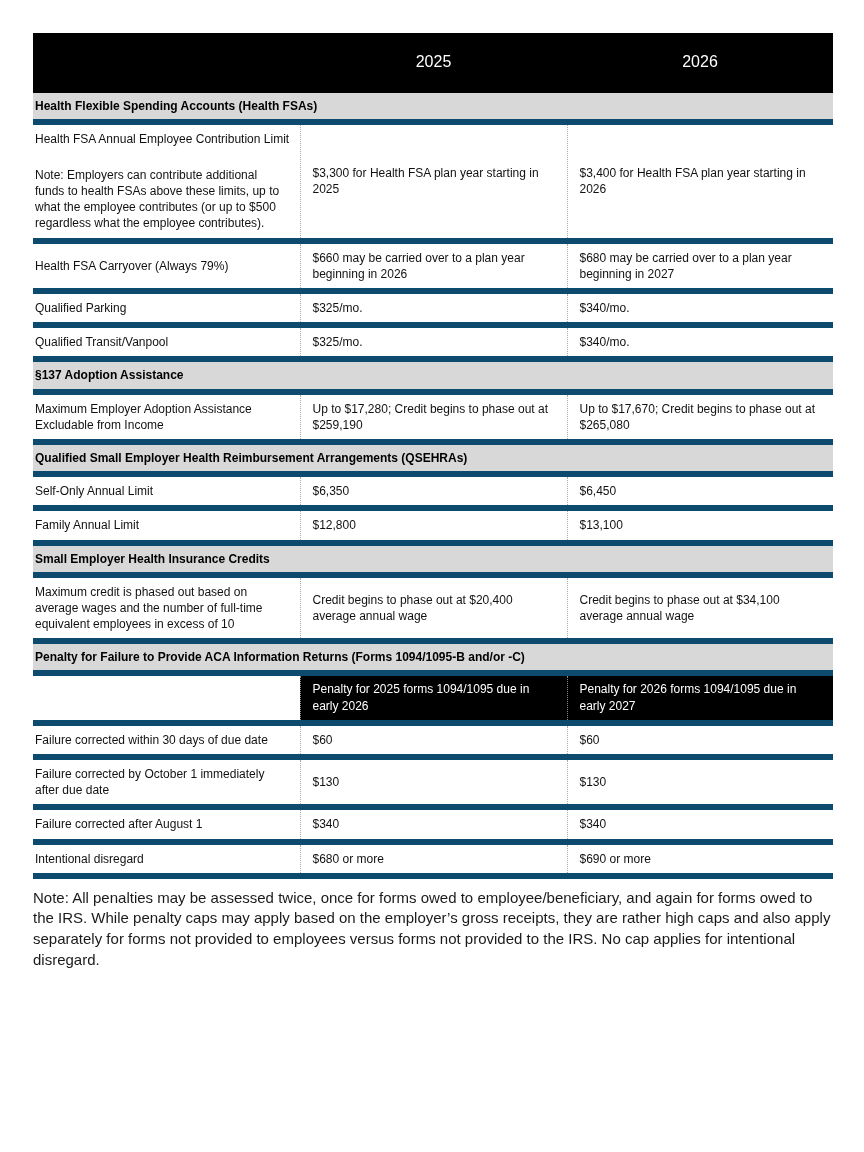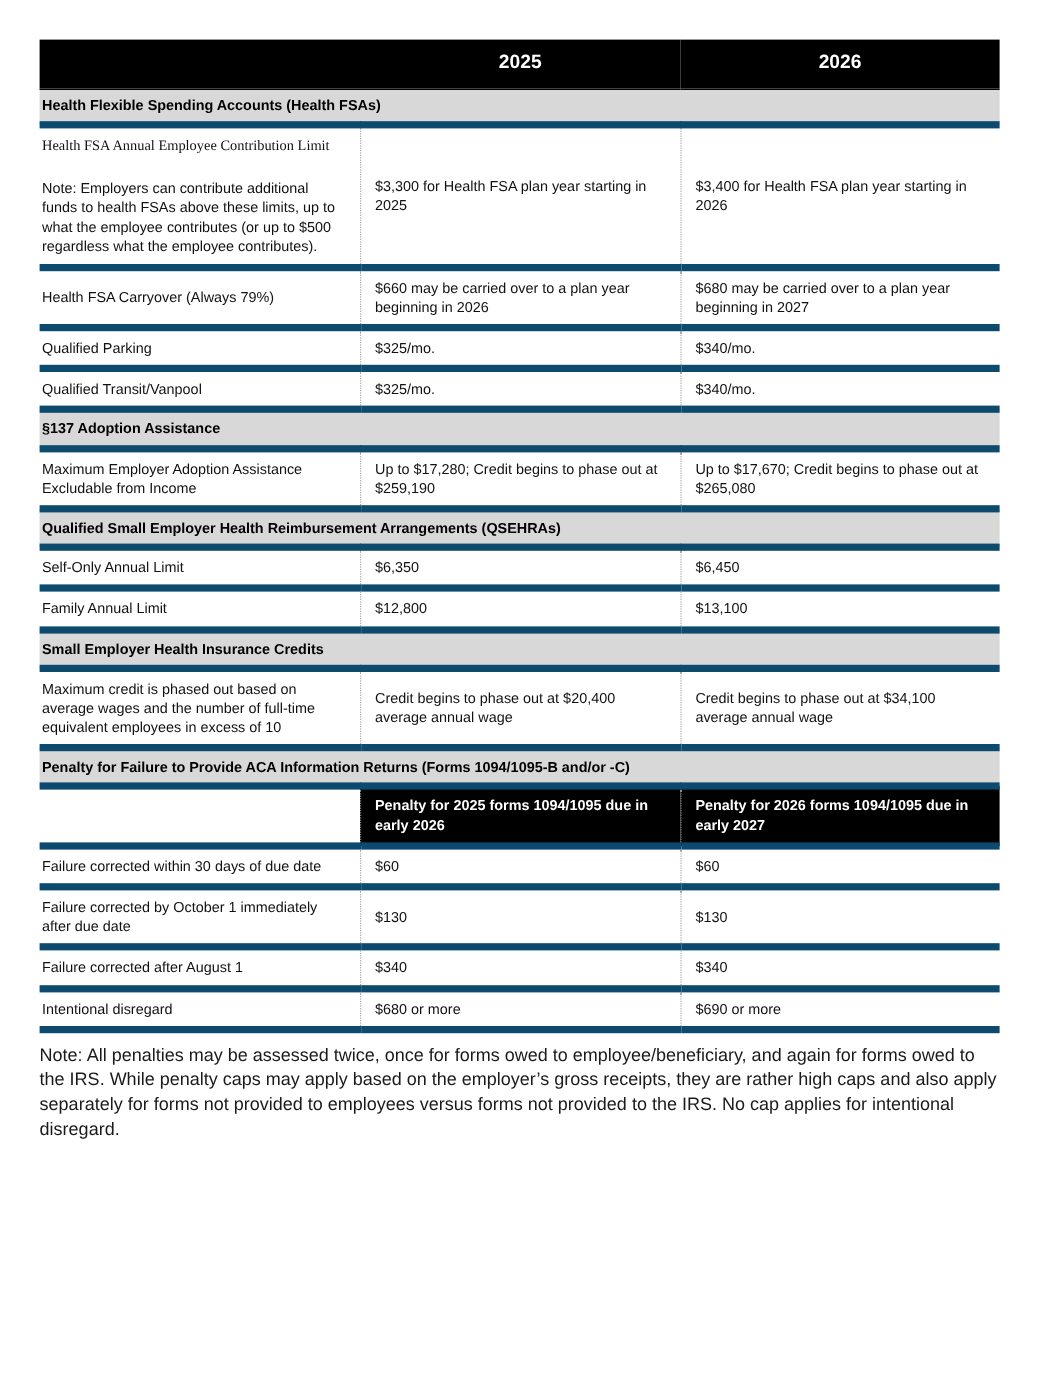--- a/index.html
+++ b/index.html
@@ -26,23 +26,23 @@
     font-size: 12px;
     line-height: 1.35;
     vertical-align: top;
     border-bottom: 6px solid #0c4a6e;
   }
 
   
   tr.top-header td {
     background: #000000;
     color: #ffffff;
-    font-weight: bold;
+    font-weight: normal;
     font-size: 16px;
-    height: 41px;
+    height: 59px;
     vertical-align: middle;
     text-align: center;
     border-bottom: 1px solid #000;
   }
 
   
   tr.section td {
     background: #d8d8d8;
     font-weight: bold;
     padding: 5px 8px 5px 2px;
@@ -50,29 +50,29 @@
   }
 
   
   td.lbl { padding: 6px 10px 6px 2px; vertical-align: middle; }
   td.lbl.top { vertical-align: top; }
   td.val {
     padding: 6px 10px 6px 12px;
     vertical-align: middle;
     border-left: 1px dotted #a9a9a9;
   }
-  .para { margin-bottom: 20px; font-family: Liberation Serif, serif; }
+  .para { margin-bottom: 20px; }
 
   
   tr.sub-header td { vertical-align: top; }
   tr.sub-header td.blank { background: #ffffff; }
   tr.sub-header td.black-sub {
     background: #000000;
     color: #ffffff;
-    font-weight: bold;
+    font-weight: normal;
     padding: 5px 10px 6px 12px;
     border-left: 1px dotted #8a8a8a;
   }
 
   .footnote {
     width: 800px;
     margin-top: 9px;
     font-size: 15px;
     line-height: 1.38;
     color: #1a1a1a;

